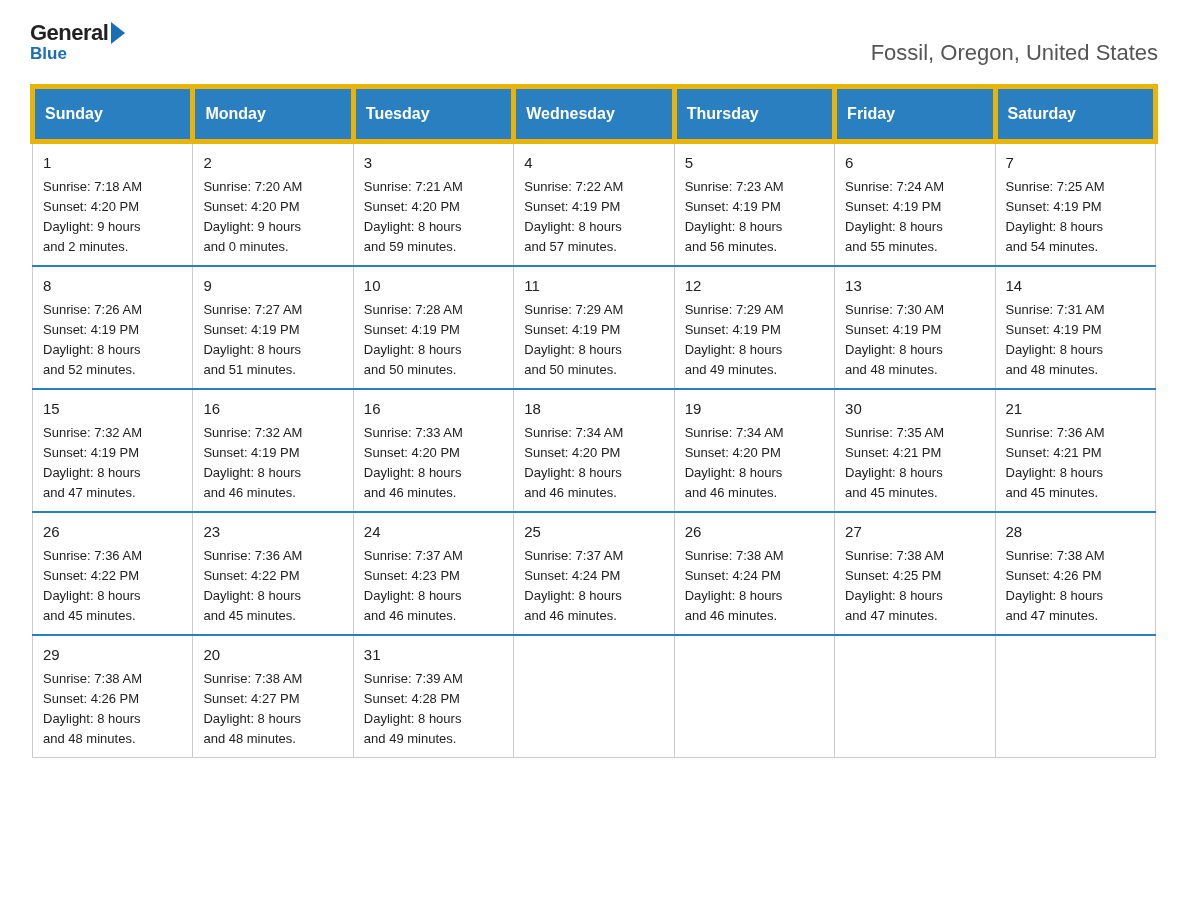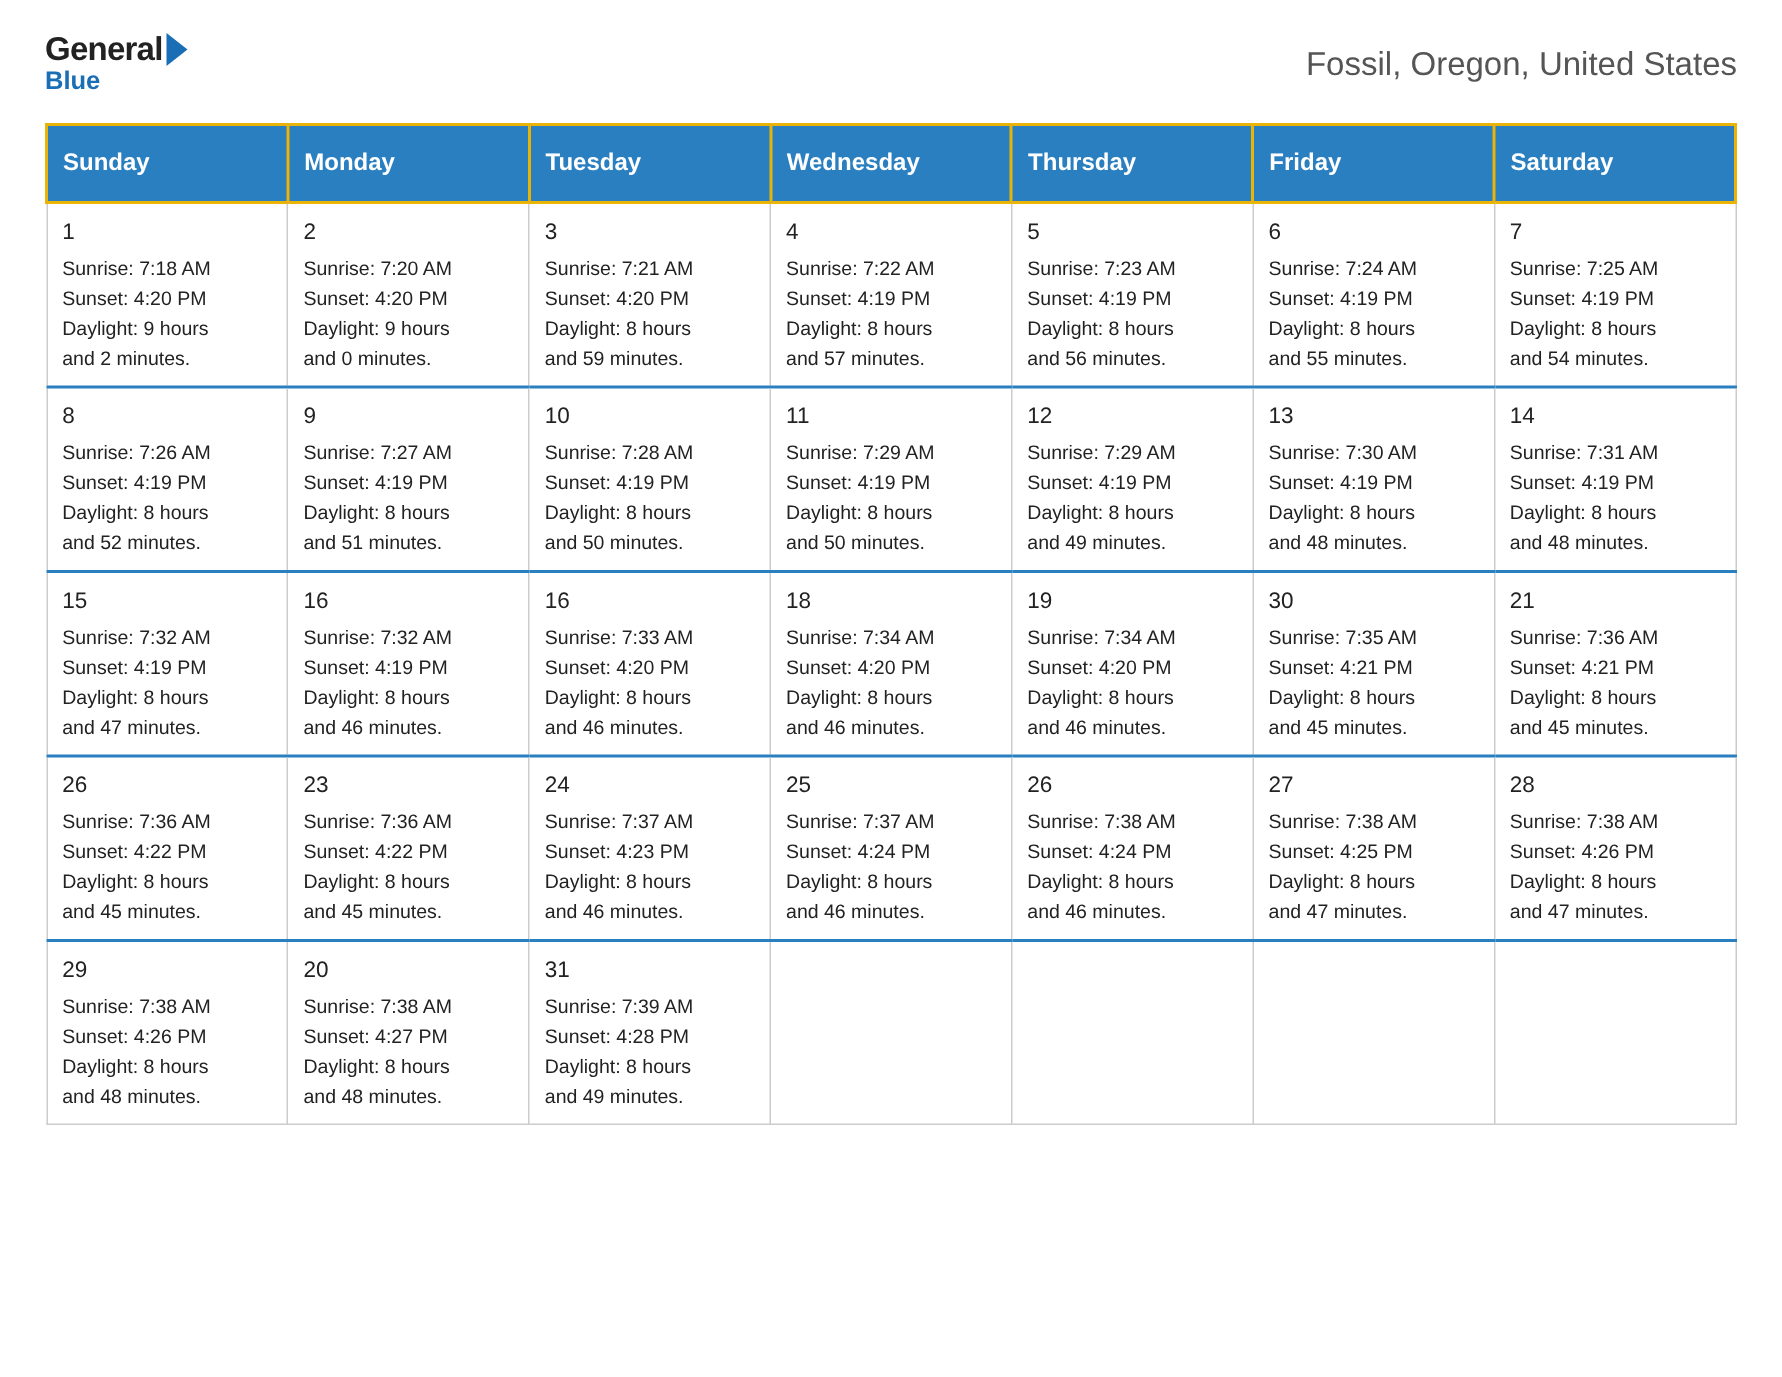--- a/index.html
+++ b/index.html
@@ -53,35 +53,35 @@
     }
     .month-title {
       font-size: 52px;
       font-weight: bold;
       color: #222;
       line-height: 1.1;
     }
     .location {
       font-size: 22px;
       color: #555;
-      margin-top: 10px;
+      margin-top: 20px;
       text-align: center;
     }
     table {
       width: 100%;
       border-collapse: collapse;
       table-layout: fixed;
     }
     thead tr th {
       background-color: #2a7fc1;
       color: #fff;
       font-size: 16px;
       font-weight: bold;
       padding: 16px 10px;
-      border: 2px solid #eab308;
+      border: 5px solid #eab308;
       text-align: left;
     }
     tbody tr td {
       vertical-align: top;
       padding: 8px 10px;
       border: 1px solid #ccc;
       font-size: 13px;
       line-height: 1.5;
       background: #fff;
       min-height: 100px;

